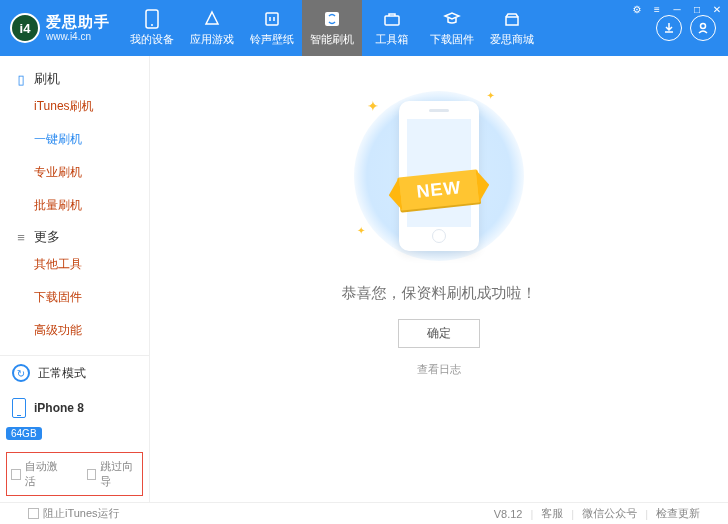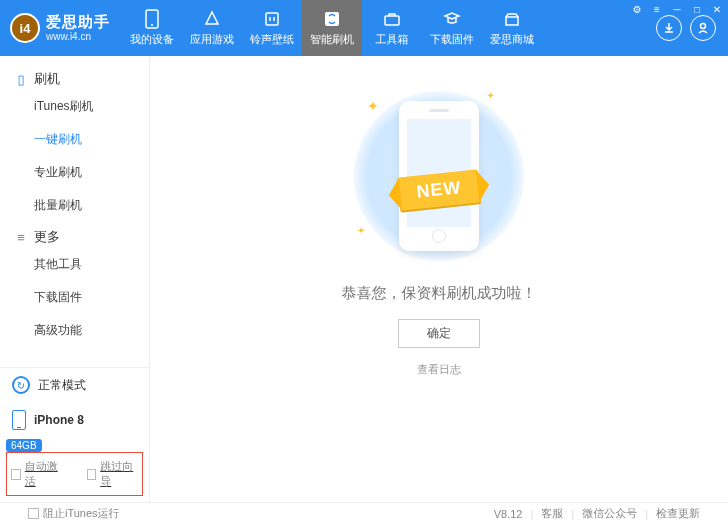--- a/index.html
+++ b/index.html
@@ -1,49 +1,49 @@
 <!DOCTYPE html>
 <html><head>
 <meta charset="utf-8">
 <style>
   * { margin: 0; padding: 0; box-sizing: border-box; font-family: "Microsoft YaHei", sans-serif; }
   body { width: 728px; height: 524px; background: #fff; overflow: hidden; font-size: 12px; color: #333; }
 
   
   .header { height: 56px; background: #2a8af0; display: flex; align-items: stretch; color: #fff; position: relative; }
   .brand { display: flex; align-items: center; padding: 0 12px 0 10px; }
-  .brand-logo { width: 30px; height: 30px; border: 2px solid #fff; border-radius: 50%; display: flex; align-items: center; justify-content: center; font-size: 13px; font-weight: bold; margin-right: 6px; background: #a16207; }
+  .brand-logo { width: 30px; height: 30px; border: 2px solid #fff; border-radius: 50%; display: flex; align-items: center; justify-content: center; font-size: 13px; font-weight: bold; margin-right: 6px; background: #14532d; }
   .brand-text { display: flex; flex-direction: column; line-height: 1.1; }
   .brand-title { font-size: 15px; font-weight: bold; letter-spacing: 1px; }
   .brand-sub { font-size: 10px; opacity: .9; }
   .nav { display: flex; flex: 1; }
   .nav-item { width: 60px; display: flex; flex-direction: column; align-items: center; justify-content: center; cursor: pointer; font-size: 11px; }
   .nav-item.active { background: #737373; }
   .nav-icon { width: 20px; height: 20px; margin-bottom: 3px; display: flex; align-items: center; justify-content: center; }
   .win-ctrls { position: absolute; top: 2px; right: 4px; display: flex; gap: 6px; }
   .win-btn { width: 14px; height: 14px; display:flex; align-items:center; justify-content:center; color:#fff; cursor:pointer; font-size:10px;}
   .header-right { display:flex; align-items:center; padding-right:12px; gap:8px;}
   .circle-btn { width:26px; height:26px; border:1.5px solid #fff; border-radius:50%; display:flex; align-items:center; justify-content:center; cursor:pointer;}
 
   
   .body { display:flex; height: calc(100% - 56px - 22px); }
   .sidebar { width: 150px; border-right:1px solid #eee; display:flex; flex-direction:column; }
   .side-scroll { flex:1; overflow:auto; padding-top:8px;}
   .side-group { padding: 6px 14px 2px; display:flex; align-items:center; gap:6px; font-size:13px; color:#333;}
   .side-group .gicon { color:#2a8af0; font-size:13px; width:14px; text-align:center;}
   .side-group.more .gicon { color:#888; }
-  .side-item { padding: 8px 14px 8px 34px; font-size:12px; color:#404040; cursor:pointer;}
+  .side-item { padding: 8px 14px 8px 34px; font-size:12px; color:#c2410c; cursor:pointer;}
   .side-item.active { color:#2a8af0; }
   .side-bottom { border-top:1px solid #eee; }
   .mode-row, .device-row { display:flex; align-items:center; gap:8px; padding:8px 12px; }
   .mode-icon { width:18px; height:18px; border-radius:50%; border:2px solid #2a8af0; display:flex; align-items:center; justify-content:center; color:#2a8af0; font-size:10px;}
   .device-icon { width:14px; height:20px; border:1.5px solid #2a8af0; border-radius:2px; position:relative;}
   .device-icon::after{ content:""; position:absolute; bottom:1px; left:50%; transform:translateX(-50%); width:4px; height:1px; background:#2a8af0;}
   .storage-badge { background:#2a8af0; color:#fff; font-size:10px; padding:1px 5px; border-radius:3px; margin-left:6px; display:inline-block;}
-  .red-box { border:1.5px solid #e74c3c; margin:0 6px 6px; padding:6px 4px; display:flex; gap:24px; align-items:center;text-decoration:underline;}
+  .red-box { border:1.5px solid #e74c3c; margin:12px 6px 6px; padding:6px 4px; display:flex; gap:24px; align-items:center;}
   .chk { display:flex; align-items:center; gap:4px; color:#888; font-size:11px; cursor:pointer;}
   .chk-box { width:11px; height:11px; border:1px solid #bbb; background:#fff;}
 
   
   .main { flex:1; display:flex; flex-direction:column; align-items:center; justify-content:flex-start; padding-top:30px; color:#555; background:#fff; }
   .illus { width:200px; height:180px; position:relative; display:flex; align-items:center; justify-content:center;}
   .illus-circle { position:absolute; inset:0; margin:auto; width:170px; height:170px; border-radius:50%; background:radial-gradient(circle at 50% 50%, #d5ecff 0%, #cfe8ff 60%, #fff 75%); }
   .illus-phone { position:relative; width:80px; height:150px; background:#fff; border:4px solid #fff; border-radius:10px; box-shadow:0 4px 10px rgba(0,0,0,.08);}
   .illus-phone::before{content:""; position:absolute; top:4px; left:50%; transform:translateX(-50%); width:20px; height:3px; background:#e0e7ef; border-radius:2px;}
   .illus-phone::after{content:""; position:absolute; bottom:4px; left:50%; transform:translateX(-50%); width:12px; height:12px; border:1px solid #e0e7ef; border-radius:50%;}

